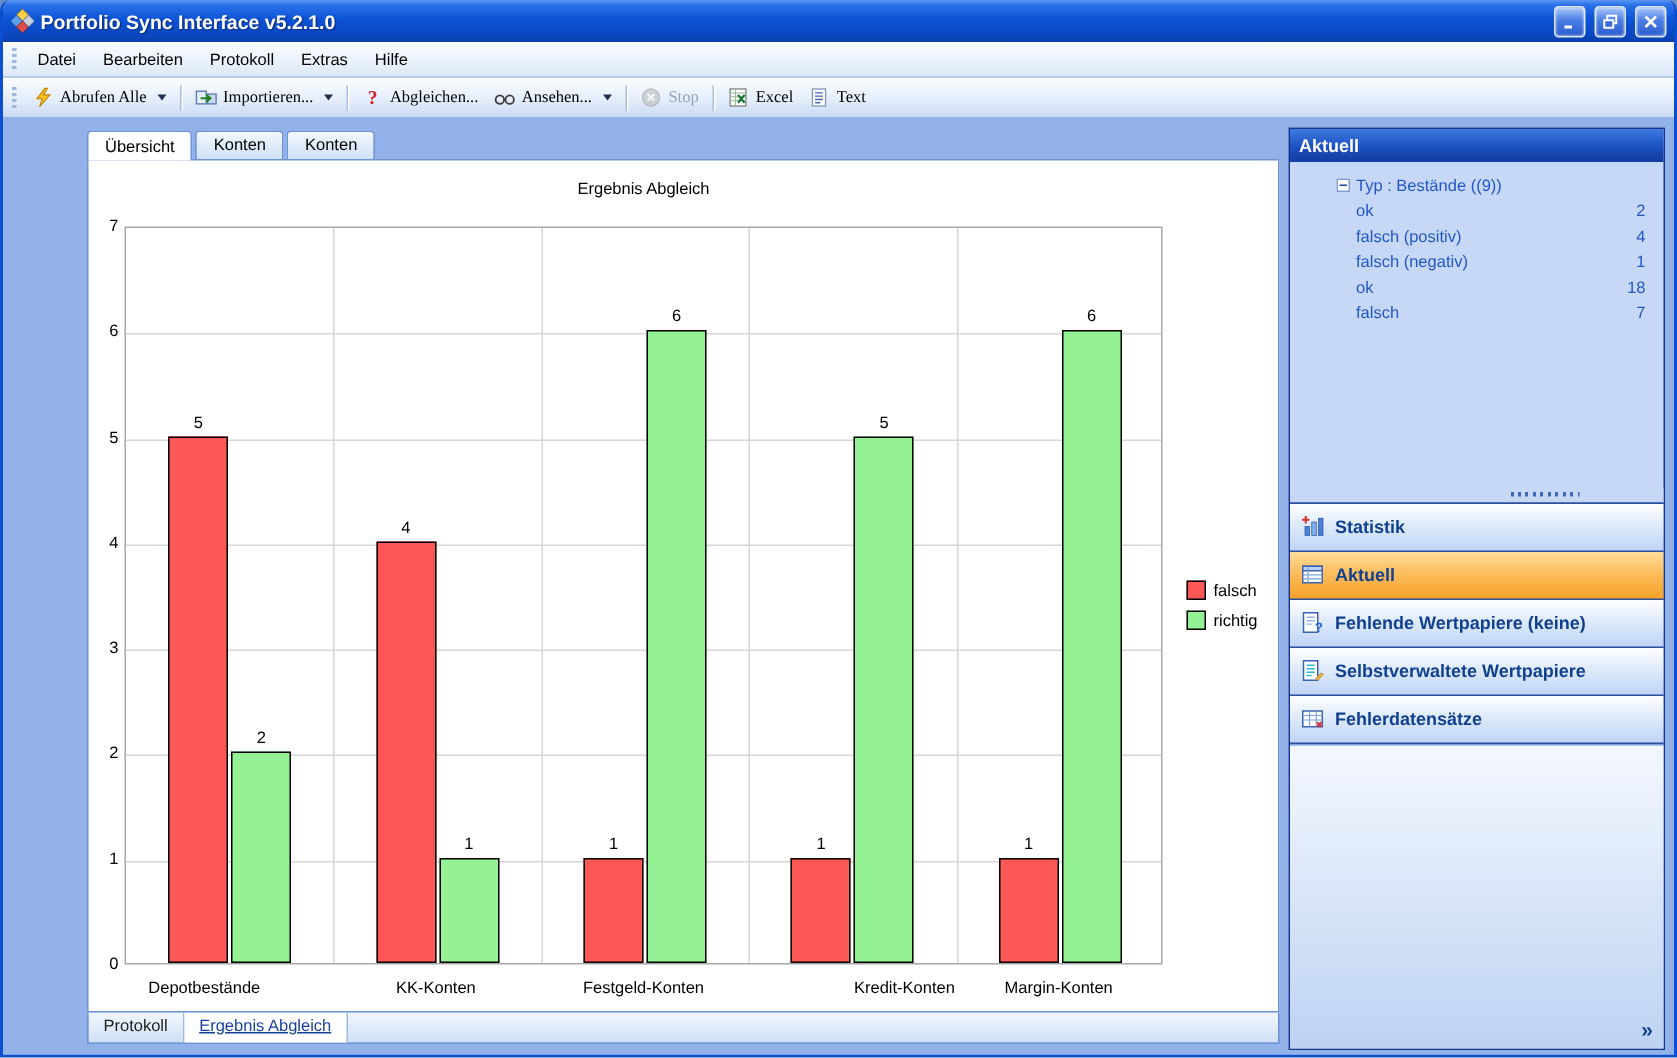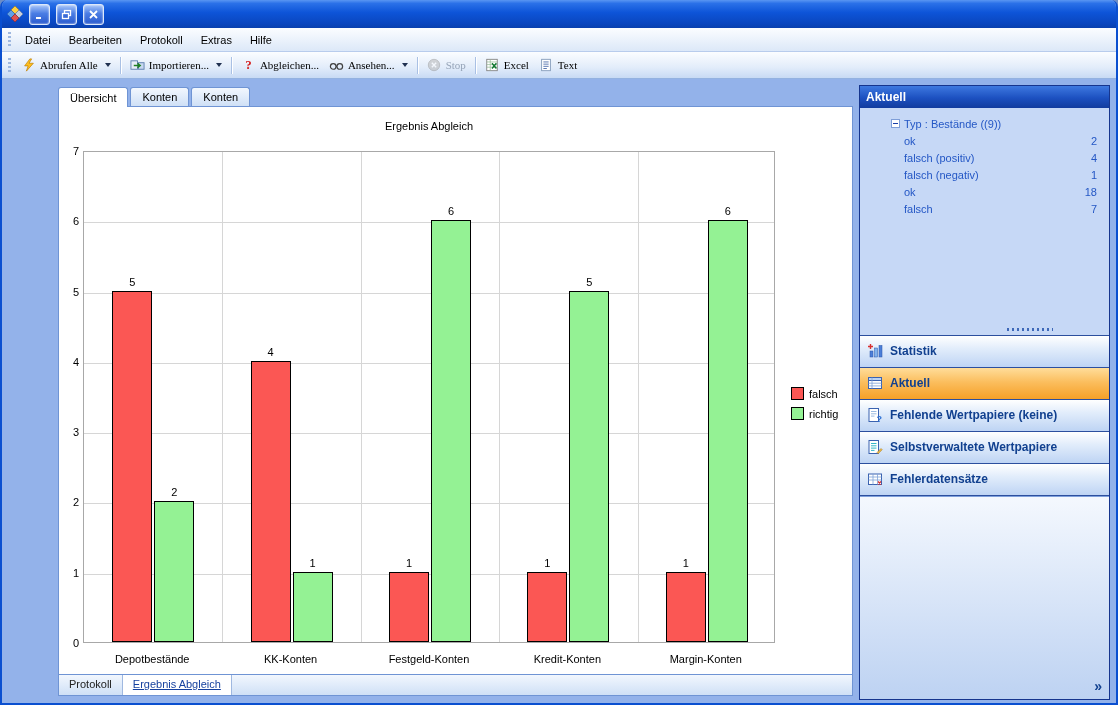--- a/index.html
+++ b/index.html
@@ -101,20 +101,21 @@
 
   <div class="titlebar">
     <span class="app-icon">
       <svg width="16" height="16" viewBox="0 0 16 16">
           <polygon points="8,0 12,4 8,8 4,4" fill="#FFD040" stroke="#A07000" stroke-width="0.5"></polygon>
           <polygon points="4,4 8,8 4,12 0,8" fill="#60A0E8" stroke="#2050A0" stroke-width="0.5"></polygon>
           <polygon points="12,4 16,8 12,12 8,8" fill="#C8D0DE" stroke="#607090" stroke-width="0.5"></polygon>
           <polygon points="8,8 12,12 8,16 4,12" fill="#E05050" stroke="#802020" stroke-width="0.5"></polygon>
         </svg>
     </span>
+    <span class="title-text">Portfolio Sync Interface v5.2.1.0</span>
     <span class="win-btn">
       <svg width="11" height="11" viewBox="0 0 11 11">
           <rect x="2" y="8" width="5" height="2" fill="#fff"></rect>
         </svg>
     </span>
     <span class="win-btn">
       <svg width="11" height="11" viewBox="0 0 11 11">
           <rect x="3.5" y="1.5" width="6" height="5" fill="none" stroke="#fff" stroke-width="1.3"></rect>
           <rect x="1.5" y="4.5" width="6" height="5" fill="#3A6BD8" stroke="#fff" stroke-width="1.3"></rect>
         </svg>
@@ -251,24 +252,24 @@
             <div class="bar-value" style="left: 623.8px; bottom: 424.714px; width: 40px;">6</div>
           </div>
           <div class="y-tick" style="top: 530px;">0</div>
           <div class="y-tick" style="top: 459.714px;">1</div>
           <div class="y-tick" style="top: 389.429px;">2</div>
           <div class="y-tick" style="top: 319.143px;">3</div>
           <div class="y-tick" style="top: 248.857px;">4</div>
           <div class="y-tick" style="top: 178.571px;">5</div>
           <div class="y-tick" style="top: 108.286px;">6</div>
           <div class="y-tick" style="top: 38px;">7</div>
-          <div class="cat-label" style="left: 24px; top: 546px; width: 138.4px;">Depotbestände</div>
+          <div class="cat-label" style="left: 8px; top: 546px; width: 138.4px;">Depotbestände</div>
           <div class="cat-label" style="left: 162.4px; top: 546px; width: 138.4px;">KK-Konten</div>
           <div class="cat-label" style="left: 300.8px; top: 546px; width: 138.4px;">Festgeld-Konten</div>
-          <div class="cat-label" style="left: 439.2px; top: 546px; width: 138.4px;">Kredit-Konten</div>
+          <div class="cat-label" style="left: 439.2px; top: 546px; width: 138.4px; text-align: right;">Kredit-Konten</div>
           <div class="cat-label" style="left: 577.6px; top: 546px; width: 138.4px;">Margin-Konten</div>
           <div class="legend" style="left: 732px; top: 280px;">
             <div class="legend-item">
               <span class="legend-swatch" style="background: rgb(251, 87, 84);"></span>
               <span class="legend-label">falsch</span>
             </div>
             <div class="legend-item">
               <span class="legend-swatch" style="background: rgb(148, 242, 148);"></span>
               <span class="legend-label">richtig</span>
             </div>

